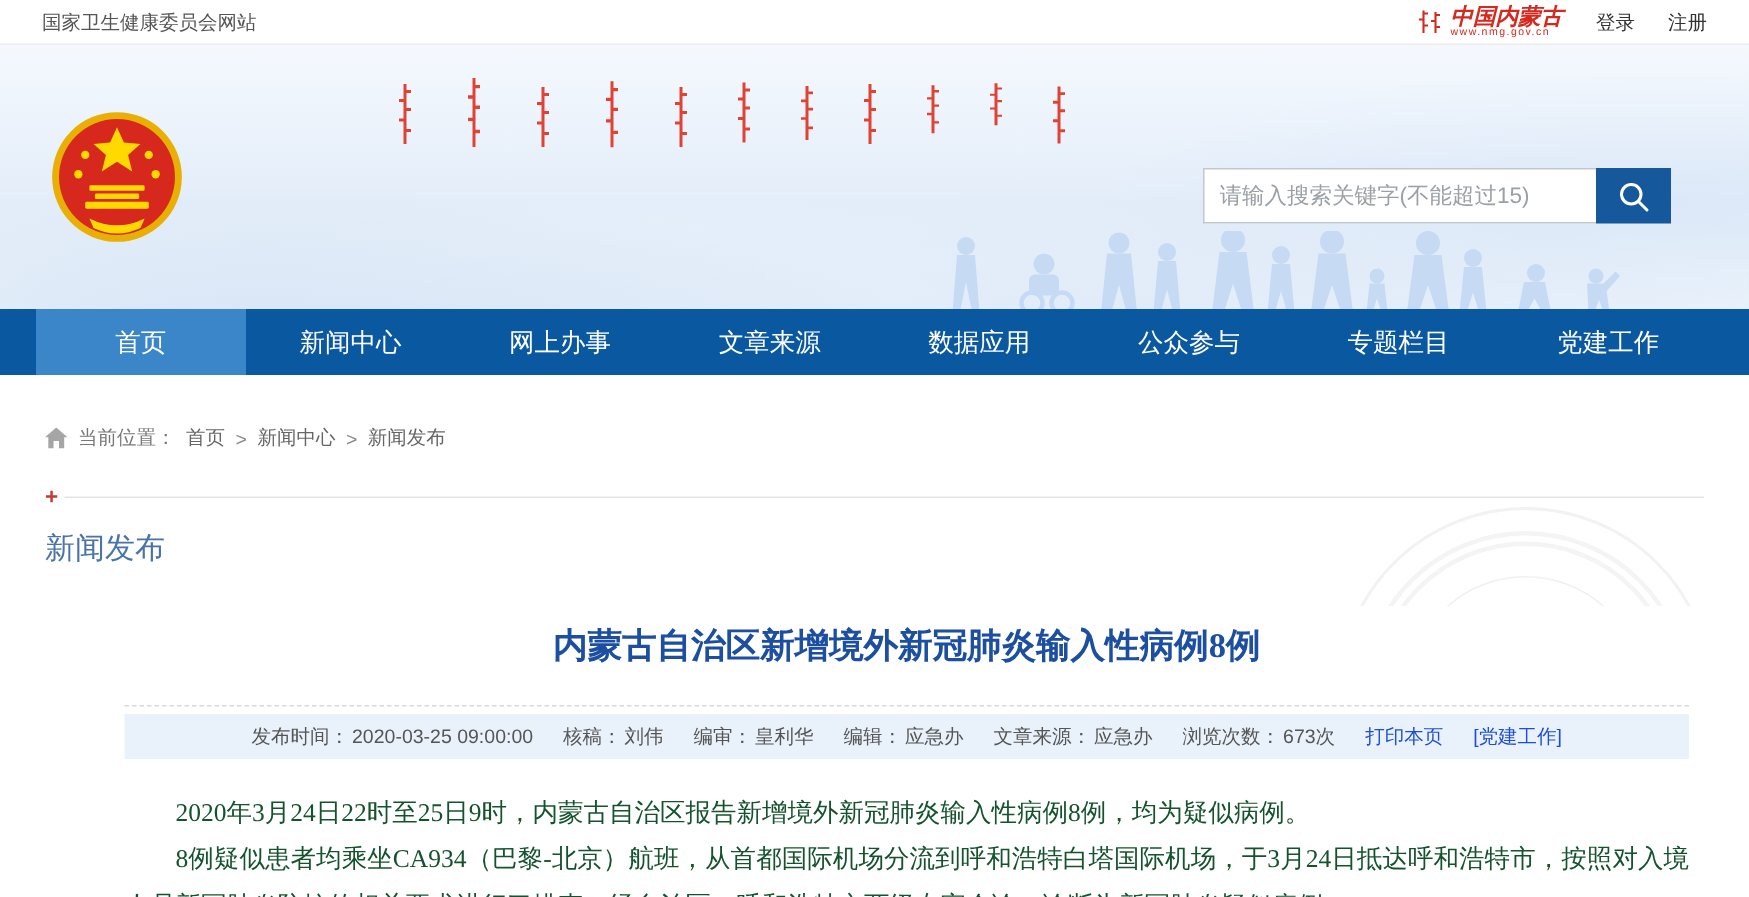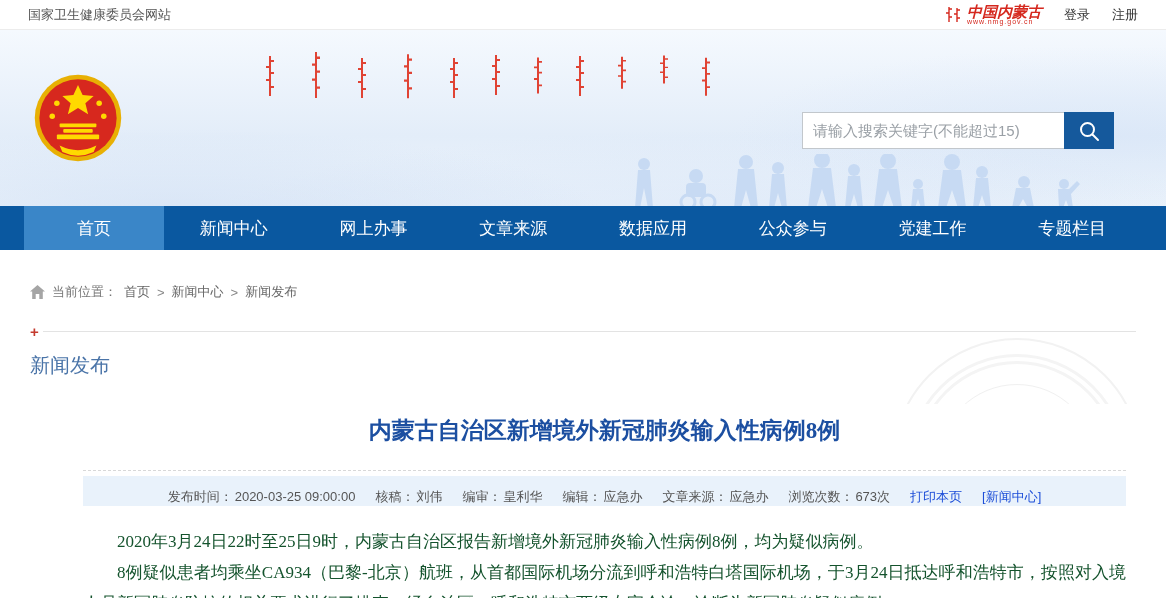--- a/index.html
+++ b/index.html
@@ -62,21 +62,21 @@
   .ring.r1 { left:6px; top:6px; width:250px; height:250px; }
   .ring.r2 { left:22px; top:22px; width:218px; height:218px; border-width:10px; border-style:double; border-color:#f4f4f4; }
   .ring.r3 { left:52px; top:52px; width:158px; height:158px; border:1px solid #f0f0f0; }
 
   
   .article { position:relative; z-index:1; padding:0 40px;margin-left:43px; }
   .article-title { text-align:center; margin:36px 0 24px;
     font-family:"Liberation Serif","DejaVu Serif",serif; font-weight:bold;
     font-size:23px; color:#1c4fa1; }
   .meta-divider { border-top:1px dashed #d8d8d8; }
-  .meta { margin-top:5px; background:#e9f2fb; height:30px; display:flex; align-items:flex-end;
+  .meta { margin-top:5px; background:#e9f2fb; height:30px; display:flex; align-items:center;
     justify-content:center; font-size:13px; color:#555; }
   .meta .pair { margin:0 10px; white-space:nowrap; }
   .meta .pair .lbl { margin-right:2px; }
   .meta .link { margin:0 10px; cursor:pointer; color:#1d4ed8; white-space:nowrap; }
   .body-text { margin-top:20px; }
   .body-text p { font-family:"Liberation Serif","DejaVu Serif",serif; font-size:17px;
     color:#14532d; line-height:31px; text-indent:2em; text-align:justify; }
 </style>
 </head>
 <body>
@@ -178,22 +178,22 @@
   </div>
 </div>
 
 <div class="nav">
   <div class="nav-item active">首页</div>
   <div class="nav-item">新闻中心</div>
   <div class="nav-item">网上办事</div>
   <div class="nav-item">文章来源</div>
   <div class="nav-item">数据应用</div>
   <div class="nav-item">公众参与</div>
+  <div class="nav-item">专题栏目</div>
   <div class="nav-item">党建工作</div>
-  <div class="nav-item">专题栏目</div>
 </div>
 
 <div class="breadcrumb">
   <svg width="15" height="14" viewBox="0 0 15 14">
     <path d="M7.5 0 L15 6.5 h-2.2 V14 H9.3 V9 H5.7 v5 H2.2 V6.5 H0 Z" fill="#a5a5a5"></path>
   </svg>
   <span>当前位置：</span>
   <span class="crumb">首页</span>
   <span class="crumb-sep">&gt;</span>
   <span class="crumb">新闻中心</span>
@@ -231,20 +231,20 @@
     <span class="pair">
       <span class="lbl">编辑：</span><span>应急办</span>
     </span>
     <span class="pair">
       <span class="lbl">文章来源：</span><span>应急办</span>
     </span>
     <span class="pair">
       <span class="lbl">浏览次数：</span><span>673次</span>
     </span>
     <span class="link">打印本页</span>
-    <span class="link">[新闻中心]</span>
+    <span class="link">[党建工作]</span>
   </div>
 
   <div class="body-text">
     <p>2020年3月24日22时至25日9时，内蒙古自治区报告新增境外新冠肺炎输入性病例8例，均为疑似病例。</p>
     <p>8例疑似患者均乘坐CA934（巴黎-北京）航班，从首都国际机场分流到呼和浩特白塔国际机场，于3月24日抵达呼和浩特市，按照对入境人员新冠肺炎防控的相关要求进行了排查，经自治区、呼和浩特市两级专家会诊，诊断为新冠肺炎疑似病例。</p>
   </div>
 </div>
 
 </body></html>

